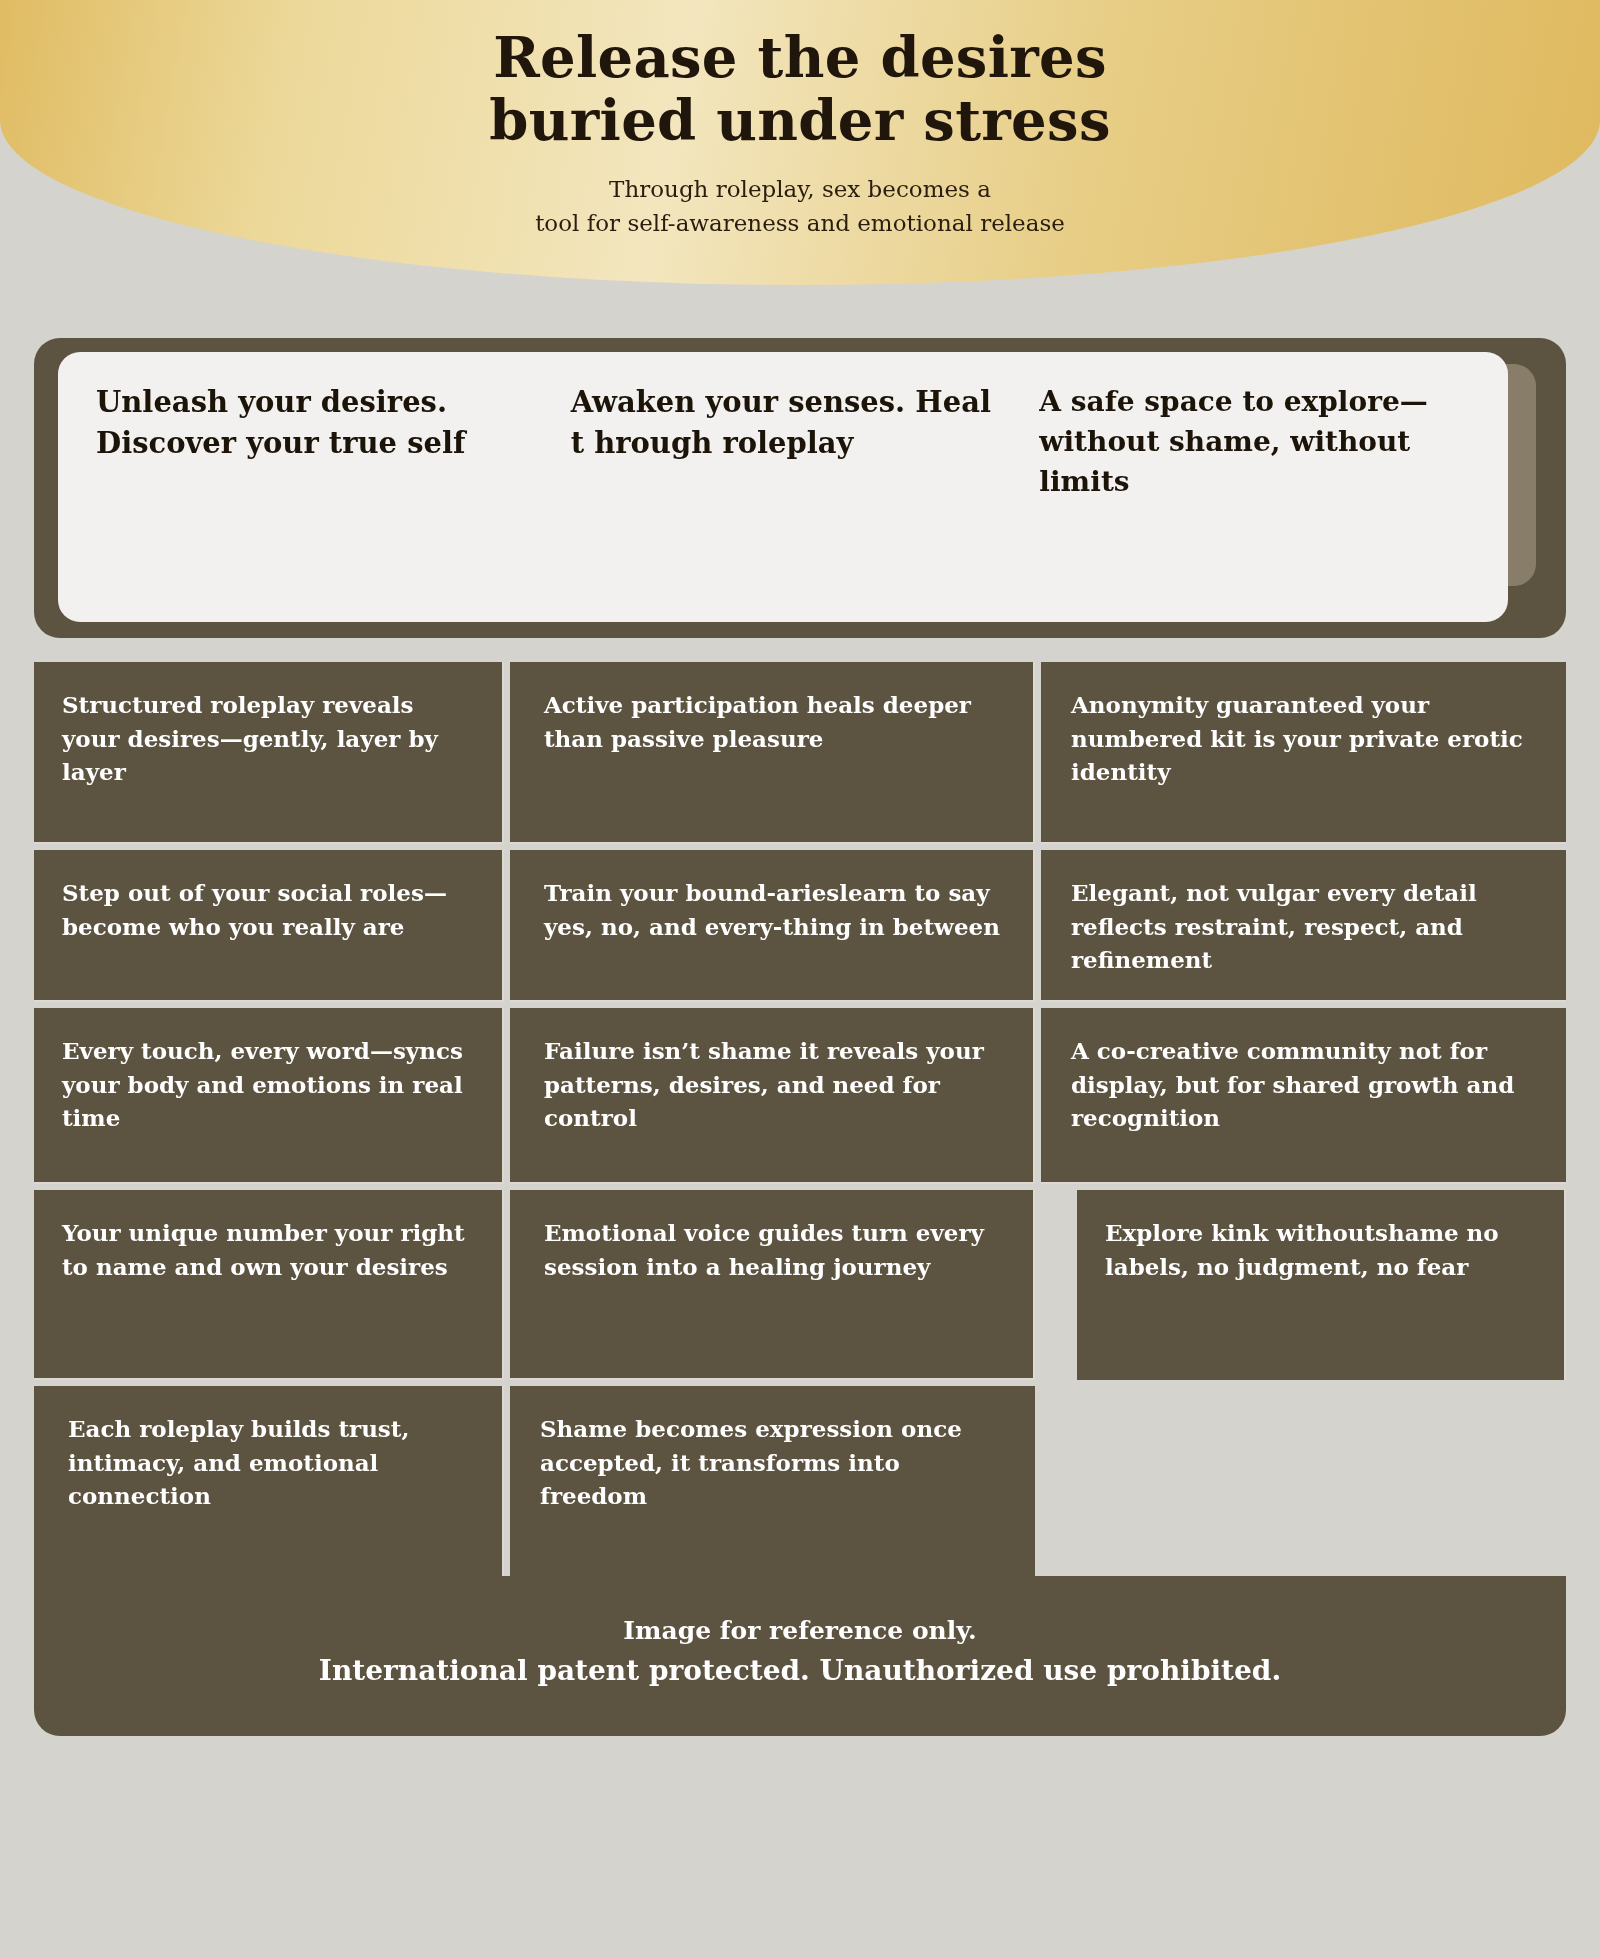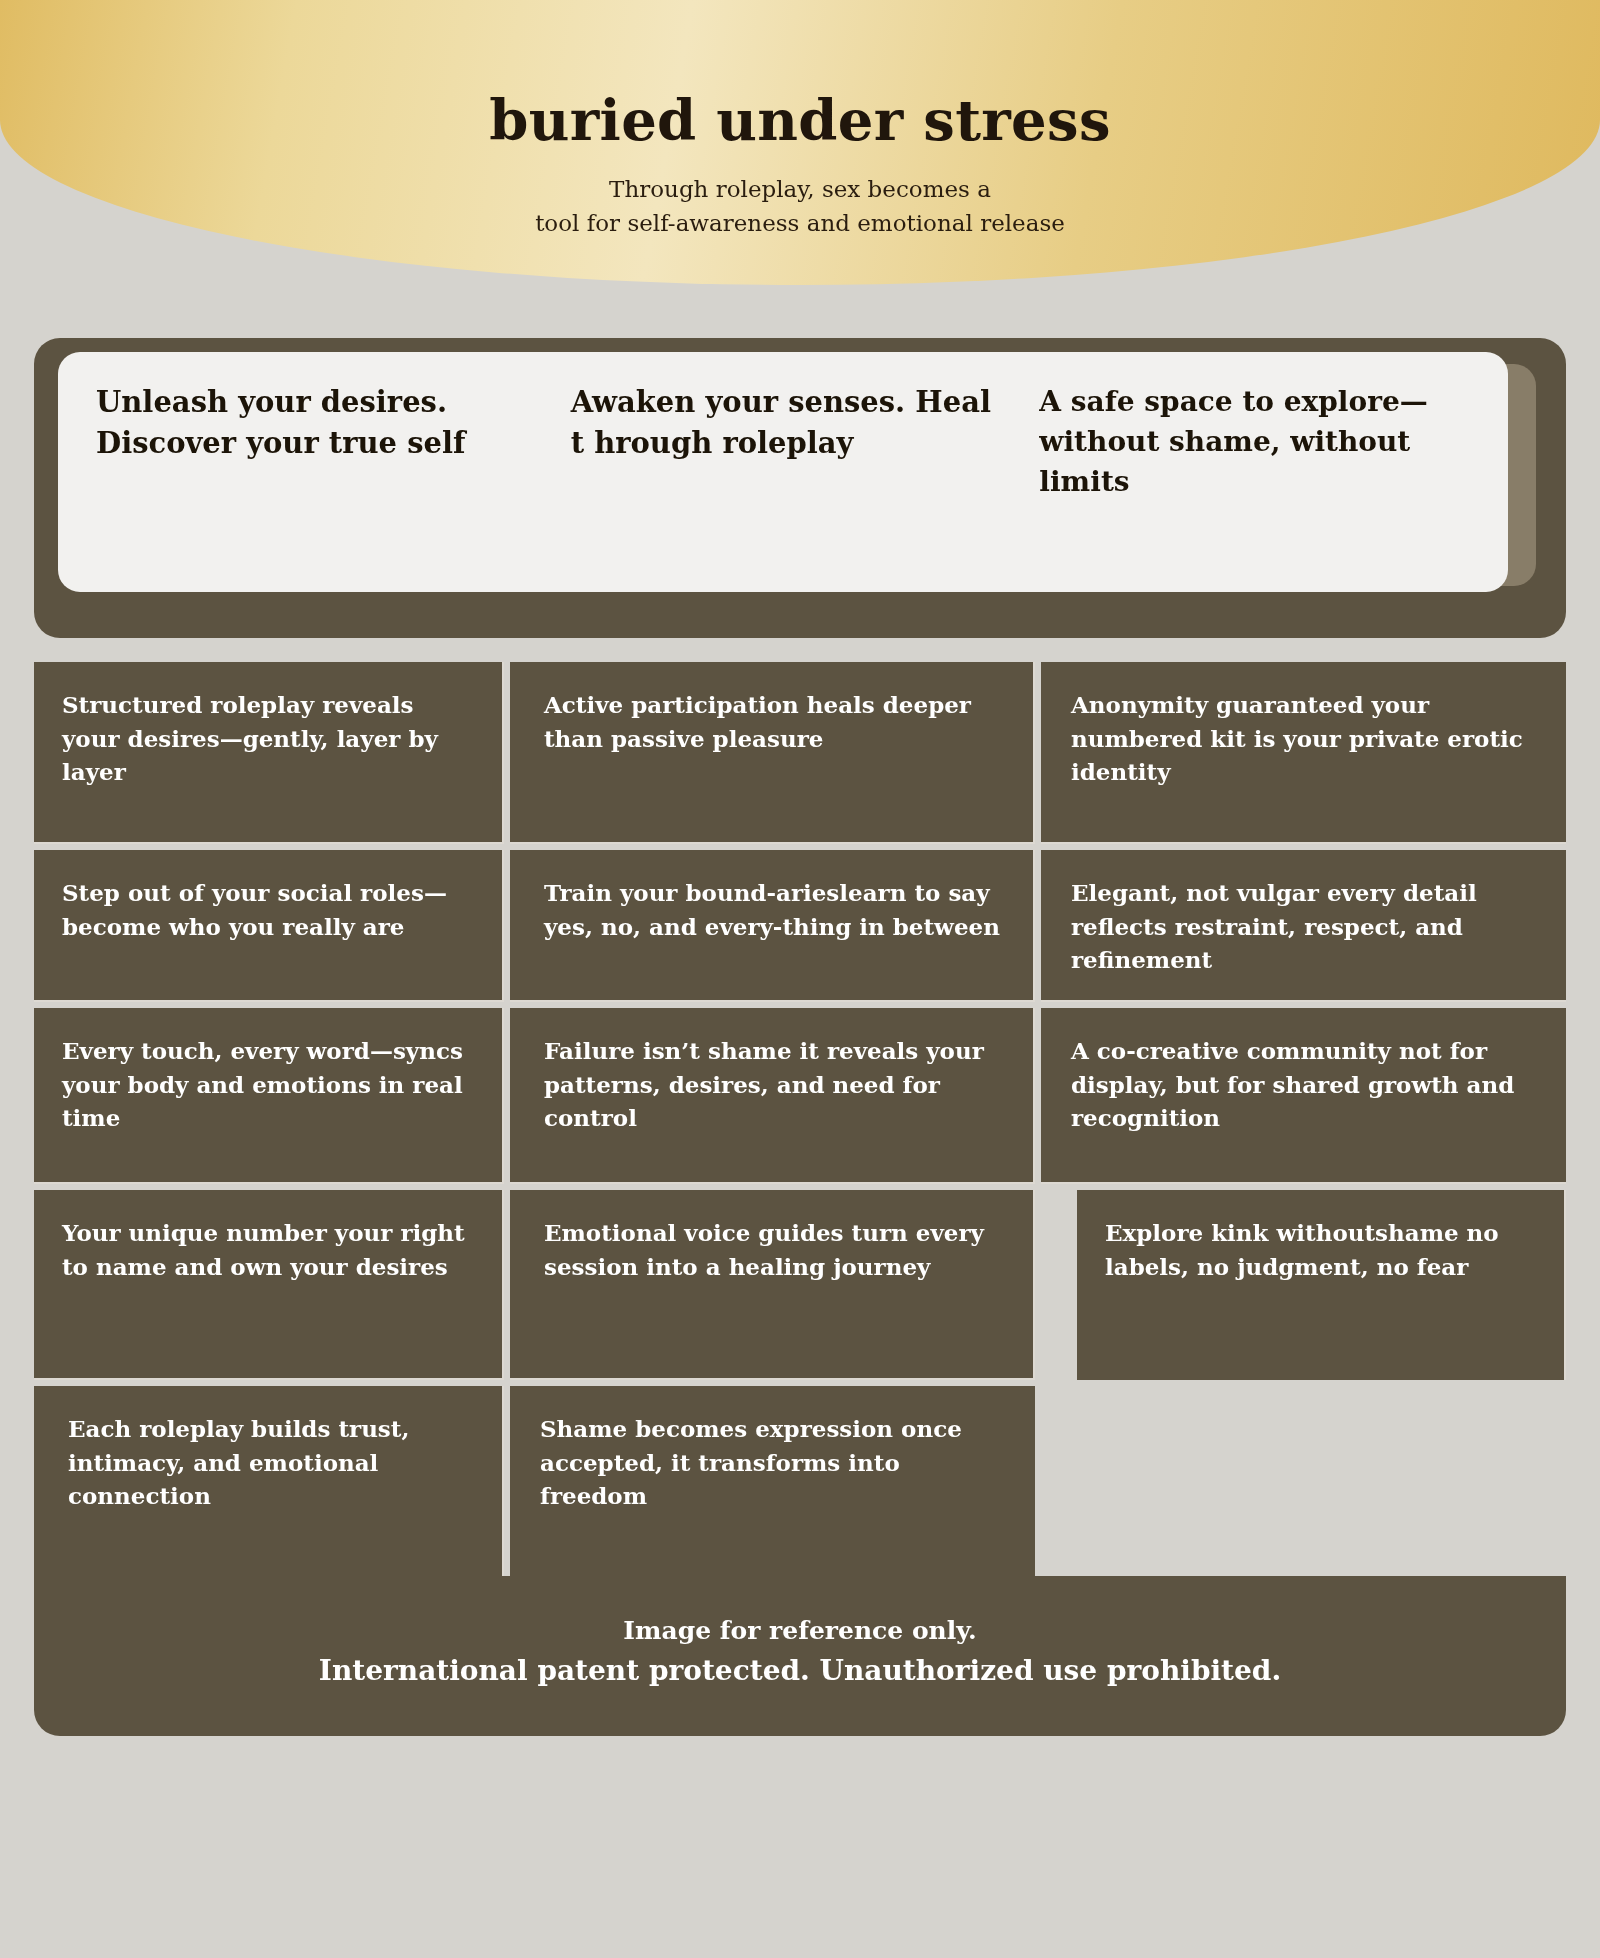--- a/index.html
+++ b/index.html
@@ -65,21 +65,21 @@
     width: 1450px;
     height: 222px;
     background: #887d68;
     border-radius: 22px;
   }
   .headline-card {
     position: absolute;
     left: 58px;
     top: 352px;
     width: 1450px;
-    height: 240px;
+    height: 270px;
     background: #f2f1ef;
     border-radius: 22px;
     box-sizing: border-box;
     display: flex;
     padding: 30px 24px 20px 24px;
   }
   .headline-col {
     flex: 1;
     padding: 0 14px;
     font-size: 29px;
@@ -140,21 +140,21 @@
     box-sizing: border-box;
   }
   .footer .l2 { font-size: 28px; }
 </style>
 </head>
 <body>
 
 <div class="banner">
   <div class="banner-inner">
     <h1>
-      <br>
+      <span>Release the desires</span><br>
       <span>buried under stress</span>
     </h1>
     <div class="sub">
       <span>Through roleplay, sex becomes a</span><br>
       <span>tool for self-awareness and emotional release</span>
     </div>
   </div>
 </div>
 
 <div class="panel" style="height:300px;"></div>

